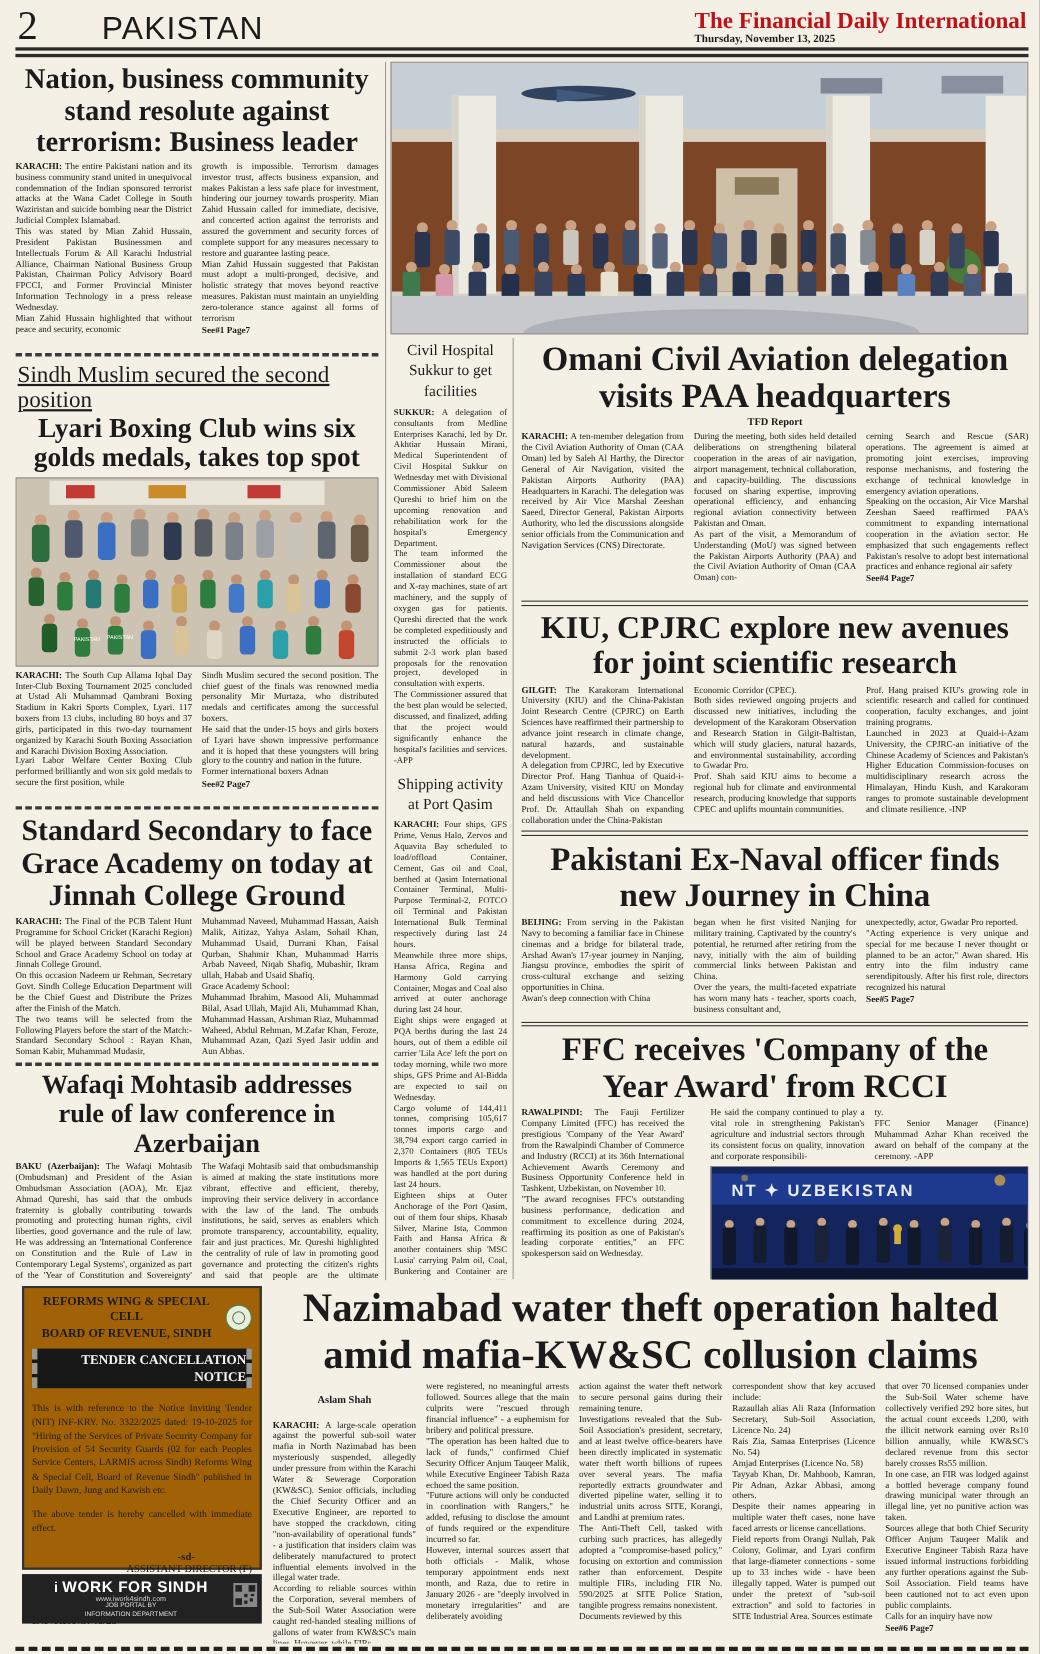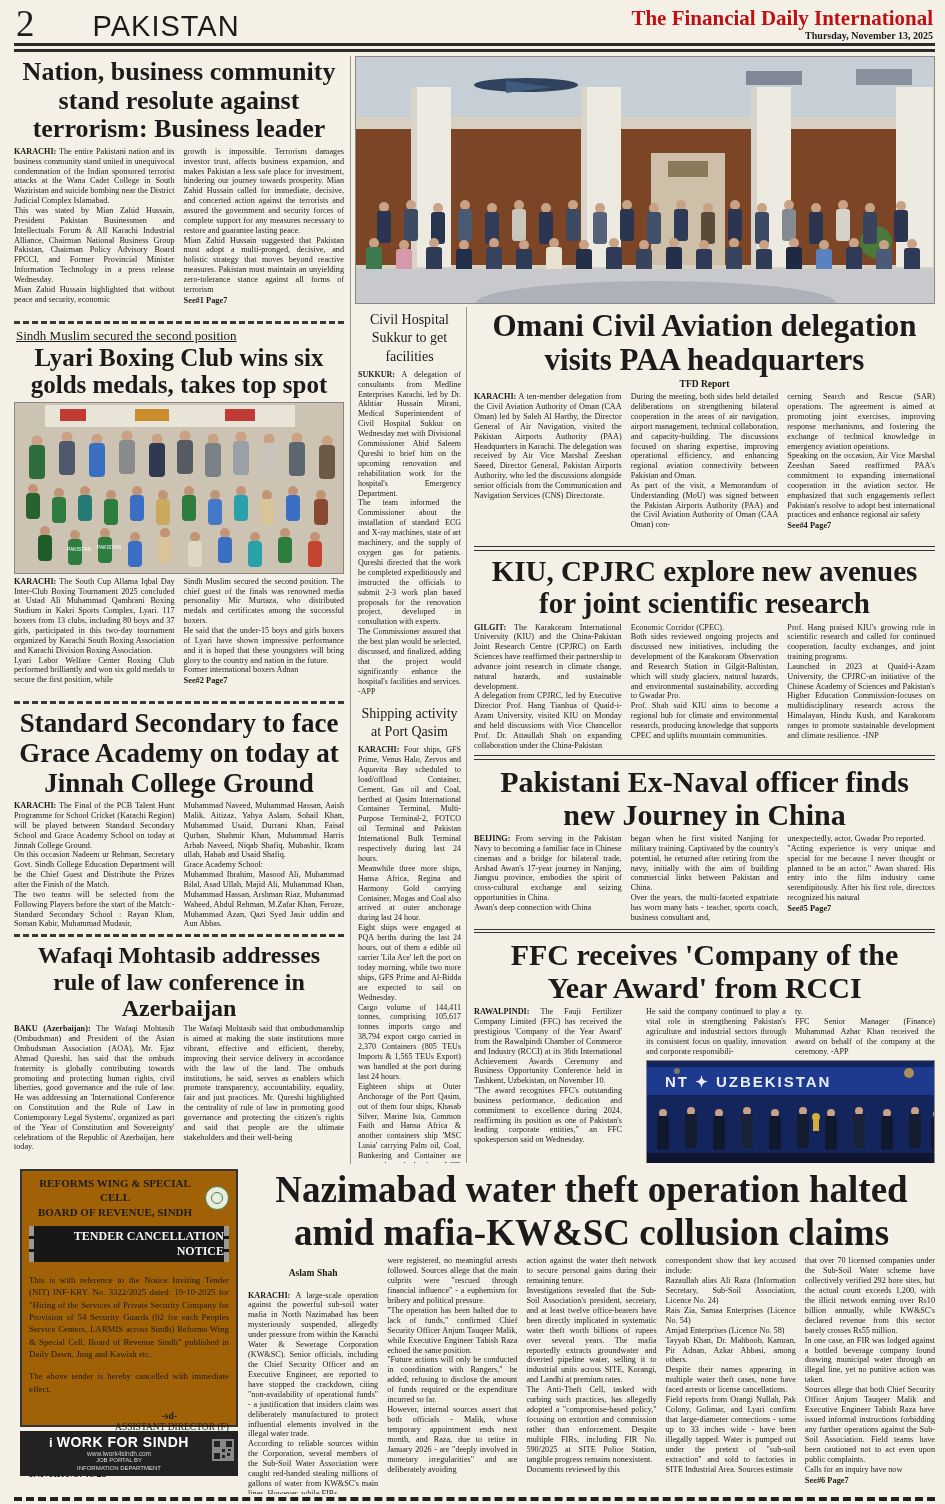--- a/index.html
+++ b/index.html
@@ -3,35 +3,35 @@
 <meta charset="utf-8">
 <style>
   html,body{margin:0;padding:0;background:#9a9a9a;}
   .page{width:945px;height:1504px;background:#f4f0e5;font-family:"Liberation Serif",serif;
         color:#1b1b1b;box-sizing:border-box;padding:4px 10px 0 14px;position:relative;overflow:hidden;}
   
   .header{display:flex;justify-content:space-between;align-items:flex-end;padding:2px 2px 0 2px;}
   .header-left{display:flex;align-items:flex-end;gap:58px;}
   .pgnum{font-size:37px;line-height:.95;}
   .section-name{font-family:"Liberation Sans",sans-serif;font-size:29px;letter-spacing:1px;line-height:1;}
-  .header-right{text-align:right;}
+  .header-right{text-align:left;}
   .masthead{color:#c01015;font-weight:bold;font-size:21px;line-height:1.05;}
   .date-line{font-size:10px;font-weight:bold;margin-top:1px;}
   .rule-double{border-top:3px solid #2b2b2b;border-bottom:3px solid #2b2b2b;height:3px;margin-top:2px;}
   
   .main{display:flex;margin-top:4px;height:1108px;overflow:hidden;}
   .col-left{width:337px;padding-right:6px;border-right:1px solid #9a9a90;box-sizing:border-box;}
   .right-super{flex:1;min-width:0;}
   .top-photo{height:246px;border:1px solid #888;margin:0 0 3px 4px;overflow:hidden;background:#d6cfc2;}
   .below{display:flex;height:856px;overflow:hidden;}
   .col-mid{width:116px;border-right:1px solid #9a9a90;box-sizing:border-box;padding:0 5px 0 7px;}
   .col-right{flex:1;min-width:0;padding-left:7px;}
   
   .h-major{font-weight:bold;text-align:center;line-height:1.1;margin:2px 4px;}
-  .kicker{font-size:13px;text-decoration:underline;margin:3px 2px 0;line-height:1.1;}
+  .kicker{font-size:21px;text-decoration:underline;margin:3px 2px 0;line-height:1.1;}
   .h-minor{font-size:14px;font-weight:normal;text-align:center;line-height:1.3;margin:4px 0;}
   .byline{font-weight:bold;font-size:9.5px;text-align:center;margin:2px 0 1px;}
   .body2{display:flex;gap:9px;margin-top:3px;}
   .body3{display:flex;gap:9px;margin-top:3px;}
   .bcol{flex:1;min-width:0;font-size:8.2px;line-height:1.2;text-align:justify;white-space:pre-line;}
   .dl{font-weight:bold;}
   .see{font-weight:bold;font-size:8.4px;text-align:left;margin-top:1px;}
   .divider{border-top:3px dashed #3a3a3a;margin:5px 0;}
   .hrule{border-top:1.5px solid #333;border-bottom:1.5px solid #333;height:2.5px;margin:5px 0;}
   .mid-body{font-size:8px;line-height:1.24;text-align:justify;white-space:pre-line;margin-top:3px;}

